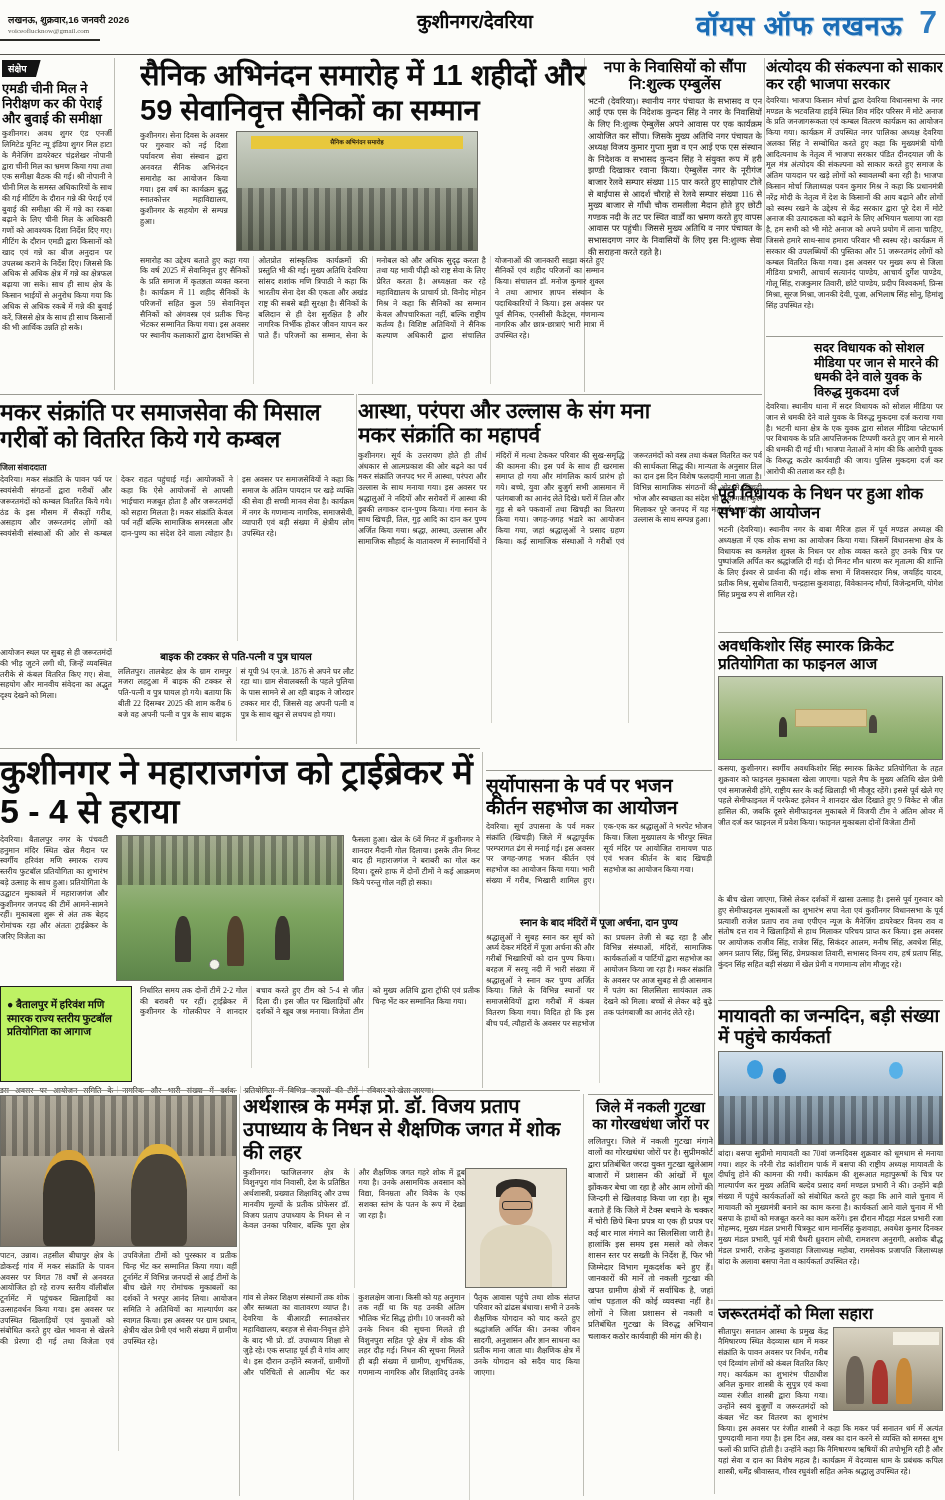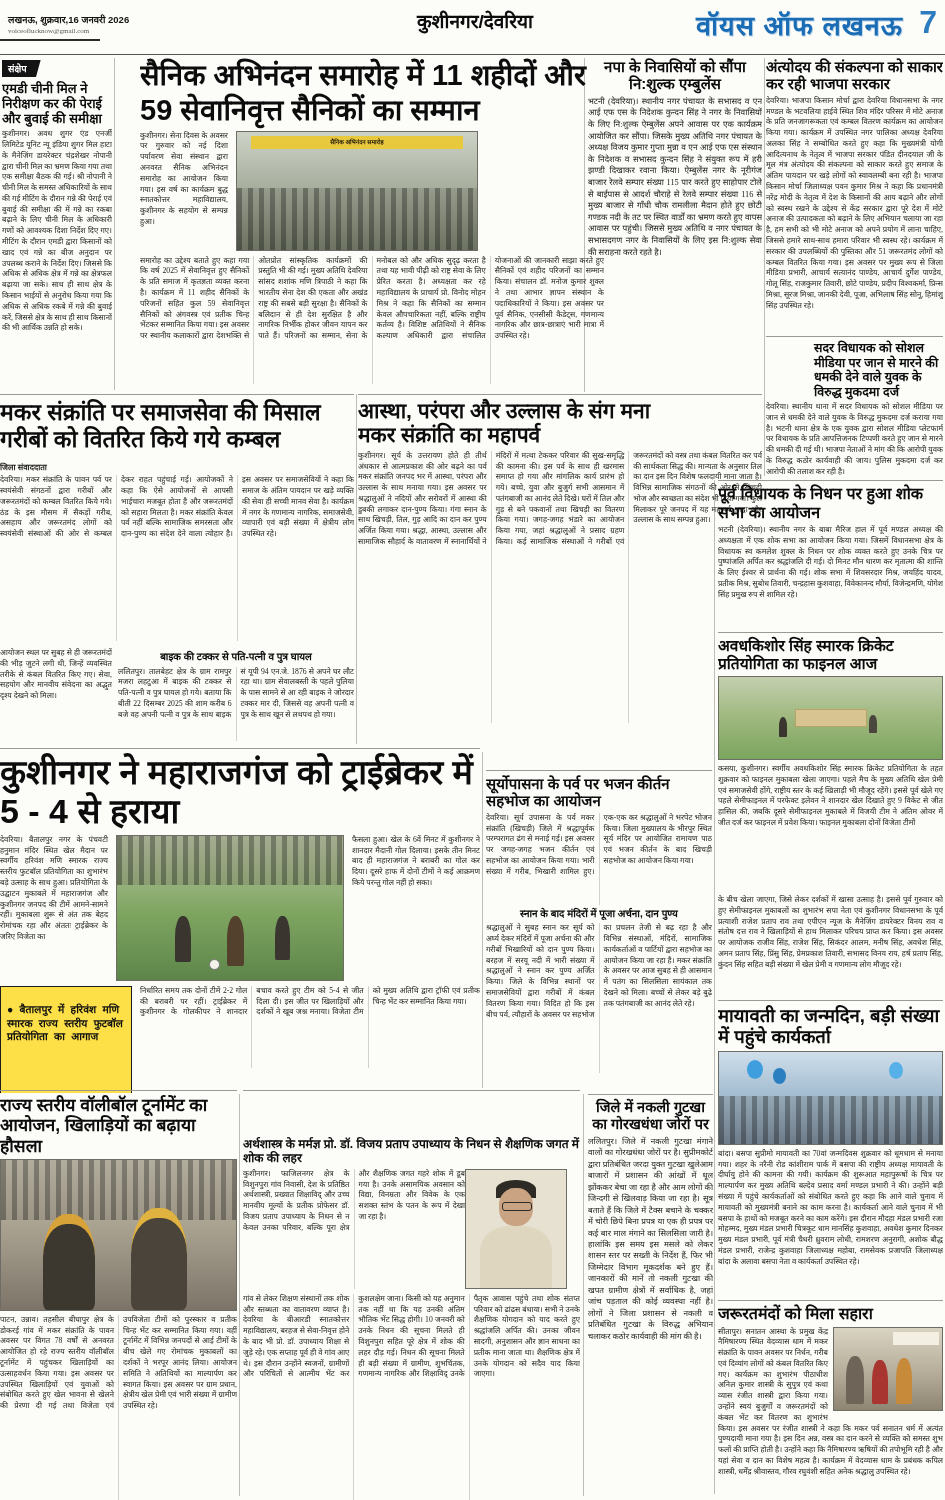--- a/index.html
+++ b/index.html
@@ -14,24 +14,24 @@
   .vr{position:absolute;width:1px;background:#bdbdb5;}
   .b-top{border-top:1px solid #9a9a92;padding-top:4px;}
   .ph{position:relative;background:#98a08c;border:1px solid #6d6d66;overflow:hidden;flex:none;}
   .crowd{position:absolute;left:0;right:0;bottom:0;height:52%;
          background:repeating-linear-gradient(90deg,rgba(35,34,30,.45) 0 5px,rgba(105,100,88,.25) 5px 11px);}
   .fig{position:absolute;background:#3a362f;border-radius:45% 45% 8% 8%;}
   .ballon{position:absolute;border-radius:50%;}
   .banner{position:absolute;left:6%;right:6%;top:4px;height:13px;background:#e8c83c;color:#20180a;
           font-family:"Liberation Sans",sans-serif;font-size:6px;font-weight:700;text-align:center;line-height:13px;overflow:hidden;}
   .pitch{position:absolute;left:50%;top:50%;transform:translate(-50%,-50%);background:#d8c490;border:1px solid #b7a268;}
-  .boxnote{border:1.5px solid #1d1d1d;background:#fde047;padding:17px 6px;font-family:Liberation Mono, monospace;
+  .boxnote{border:1.5px solid #1d1d1d;background:#bef264;padding:11px 6px;font-family:Liberation Serif, serif;
            font-weight:700;font-size:10.5px;line-height:1.3;color:#111;}
   .subhead{font-family:"Liberation Sans",sans-serif;font-weight:700;text-align:center;font-size:10px;line-height:1.25;margin:3px 0;color:#0c0c0c;}
-  .byline{font-family:Liberation Sans, sans-serif;font-weight:700;font-size:8px;margin:9px 0 3px 0;}
+  .byline{font-family:Liberation Serif, serif;font-weight:700;font-size:8px;margin:9px 0 3px 0;}
   .label{display:inline-block;background:#141414;color:#ffffff;font-family:"Liberation Sans",sans-serif;
          font-weight:700;font-size:9.5px;padding:2px 14px 2px 6px;clip-path:polygon(0 0,100% 0,88% 100%,0 100%);}
 </style>
 </head>
 <body>
 
 <div class="page">
 
   <div class="art" style="left:0;top:0;width:945px;height:54px;border-bottom:1px solid #55544e;">
     <div style="position:absolute;left:8px;top:13px;font-family:'Liberation Sans',sans-serif;font-weight:700;font-size:9.5px;color:#14130f;">लखनऊ, शुक्रवार,16 जनवरी 2026</div>
@@ -119,21 +119,21 @@
     <div style="display:flex;gap:8px;margin-top:5px;">
       <div class="boxnote" style="width:118px;height:72px;">
         <span style="color:#111;">● </span><span>बैतालपुर में हरिवंश मणि स्मारक राज्य स्तरीय फुटबॉल प्रतियोगिता का आगाज</span>
       </div>
       <div class="body c3" style="flex:1;height:82px;">निर्धारित समय तक दोनों टीमें 2-2 गोल की बराबरी पर रहीं। ट्राईब्रेकर में कुशीनगर के गोलकीपर ने शानदार बचाव करते हुए टीम को 5-4 से जीत दिला दी। इस जीत पर खिलाड़ियों और दर्शकों ने खूब जश्न मनाया। विजेता टीम को मुख्य अतिथि द्वारा ट्रॉफी एवं प्रतीक चिन्ह भेंट कर सम्मानित किया गया।</div>
     </div>
     <div class="body c4" style="margin-top:4px;height:46px;">इस अवसर पर आयोजन समिति के सदस्यों सहित क्षेत्र के खेल प्रेमी, गणमान्य नागरिक और भारी संख्या में दर्शक उपस्थित रहे। आयोजकों ने बताया कि प्रतियोगिता में विभिन्न जनपदों की टीमें प्रतिभाग कर रही हैं तथा फाइनल मुकाबला रविवार को खेला जाएगा।</div>
   </section>
 
   <section class="art b-top" style="left:486px;top:770px;width:226px;height:318px;">
-    <h2 class="hd" style="font-size:15px;">सूर्योपासना के पर्व पर भजन कीर्तन सहभोज का आयोजन</h2>
+    <h2 class="hd" style="font-size:19px;">सूर्योपासना के पर्व पर भजन कीर्तन सहभोज का आयोजन</h2>
     <div class="body c2" style="height:92px;">देवरिया। सूर्य उपासना के पर्व मकर संक्रांति (खिचड़ी) जिले में श्रद्धापूर्वक परम्परागत ढंग से मनाई गई। इस अवसर पर जगह-जगह भजन कीर्तन एवं सहभोज का आयोजन किया गया। भारी संख्या में गरीब, भिखारी शामिल हुए। एक-एक कर श्रद्धालुओं ने भरपेट भोजन किया। जिला मुख्यालय के भीरपुर स्थित सूर्य मंदिर पर आयोजित रामायण पाठ एवं भजन कीर्तन के बाद खिचड़ी सहभोज का आयोजन किया गया।</div>
     <div class="subhead">स्नान के बाद मंदिरों में पूजा अर्चना, दान पुण्य</div>
     <div class="body c2" style="height:150px;">श्रद्धालुओं ने सुबह स्नान कर सूर्य को अर्घ्य देकर मंदिरों में पूजा अर्चना की और गरीबों भिखारियों को दान पुण्य किया। बरहज में सरयू नदी में भारी संख्या में श्रद्धालुओं ने स्नान कर पुण्य अर्जित किया। जिले के विभिन्न स्थानों पर समाजसेवियों द्वारा गरीबों में कंबल वितरण किया गया। विदित हो कि इस बीच पर्व, त्यौहारों के अवसर पर सहभोज का प्रचलन तेजी से बढ़ रहा है और विभिन्न संस्थाओं, मंदिरों, सामाजिक कार्यकर्ताओं व पार्टियों द्वारा सहभोज का आयोजन किया जा रहा है। मकर संक्रांति के अवसर पर आज सुबह से ही आसमान में पतंग का सिलसिला सायंकाल तक देखने को मिला। बच्चों से लेकर बड़े बुढ़े तक पतंगबाजी का आनंद लेते रहे।</div>
   </section>
 
   <section class="art b-top" style="left:718px;top:480px;width:225px;height:150px;">
     <h2 class="hd" style="font-size:16px;">पूर्व विधायक के निधन पर हुआ शोक सभा का आयोजन</h2>
     <div class="body" style="height:100px;">भटनी (देवरिया)। स्थानीय नगर के बाबा मैरिज हाल में पूर्व मण्डल अध्यक्ष की अध्यक्षता में एक शोक सभा का आयोजन किया गया। जिसमें विधानसभा क्षेत्र के विधायक स्व कमलेश शुक्ल के निधन पर शोक व्यक्त करते हुए उनके चित्र पर पुष्पांजलि अर्पित कर श्रद्धांजलि दी गई। दो मिनट मौन धारण कर मृतात्मा की शान्ति के लिए ईश्वर से प्रार्थना की गई। शोक सभा में शिवसरदार मिश्र, जयहिंद यादव, प्रतीक मिश्र, सुबोध तिवारी, चन्द्रहास कुशवाहा, विवेकानन्द मौर्या, विजेन्द्रमणि, योगेश सिंह प्रमुख रुप से शामिल रहे।</div>
   </section>
 
@@ -169,31 +169,30 @@
     <div class="ph" style="float:right;margin:0 0 3px 5px;width:108px;height:82px;background:linear-gradient(180deg,#d9d3c2 0%,#b5ad99 55%,#8d8571 100%);">
       <div class="banner" style="left:55%;right:3%;background:#f3efe2;"></div>
       <div class="fig" style="left:12px;bottom:6px;width:18px;height:48px;background:#6e6458;"></div>
       <div class="fig" style="left:38px;bottom:6px;width:16px;height:44px;background:#a8352f;"></div>
       <div class="fig" style="left:62px;bottom:6px;width:16px;height:46px;background:#c7893a;"></div>
     </div>
     <div class="body" style="height:168px;">सीतापुर। सनातन आस्था के प्रमुख केंद्र नैमिषारण्य स्थित वेदव्यास धाम में मकर संक्रांति के पावन अवसर पर निर्धन, गरीब एवं दिव्यांग लोगों को कंबल वितरित किए गए। कार्यक्रम का शुभारंभ पीठाधीश अनिल कुमार शास्त्री के सुपुत्र एवं कथा व्यास रंजीत शास्त्री द्वारा किया गया। उन्होंने स्वयं बुजुर्गों व जरूरतमंदों को कंबल भेंट कर वितरण का शुभारंभ किया। इस अवसर पर रंजीत शास्त्री ने कहा कि मकर पर्व सनातन धर्म में अत्यंत पुण्यदायी माना गया है। इस दिन अन्न, वस्त्र का दान करने से व्यक्ति को समस्त शुभ फलों की प्राप्ति होती है। उन्होंने कहा कि नैमिषारण्य ऋषियों की तपोभूमि रही है और यहां सेवा व दान का विशेष महत्व है। कार्यक्रम में वेदव्यास धाम के प्रबंधक कपिल शास्त्री, धर्मेंद्र श्रीवास्तव, गौरव रघुवंशी सहित अनेक श्रद्धालु उपस्थित रहे।</div>
   </section>
 
   <section class="art b-top" style="left:0;top:1090px;width:237px;height:408px;">
-    <h2 class="hd" style="font-size:17.5px;">राज्य स्तरीय वॉलीबॉल टूर्नामेंट का आयोजन, खिलाड़ियों का बढ़ाया हौसला</h2>
     <div class="ph" style="width:235px;height:150px;background:linear-gradient(180deg,#cbc5b4 0%,#a59d8c 50%,#7c7468 100%);">
       <div class="crowd" style="height:40%;top:0;bottom:auto;"></div>
       <div class="fig" style="left:42px;bottom:0;width:52px;height:86px;background:#3c372f;border-top:10px solid #d8a43a;"></div>
       <div class="fig" style="left:130px;bottom:0;width:56px;height:92px;background:#4a443a;border-top:10px solid #e0b23f;"></div>
     </div>
     <div class="body c2" style="margin-top:4px;height:200px;">पाटन, उन्नाव। तहसील बीघापुर क्षेत्र के डोकरई गांव में मकर संक्रांति के पावन अवसर पर विगत 78 वर्षों से अनवरत आयोजित हो रहे राज्य स्तरीय वॉलीबॉल टूर्नामेंट में पहुंचकर खिलाड़ियों का उत्साहवर्धन किया गया। इस अवसर पर उपस्थित खिलाड़ियों एवं युवाओं को संबोधित करते हुए खेल भावना से खेलने की प्रेरणा दी गई तथा विजेता एवं उपविजेता टीमों को पुरस्कार व प्रतीक चिन्ह भेंट कर सम्मानित किया गया। वहीं टूर्नामेंट में विभिन्न जनपदों से आई टीमों के बीच खेले गए रोमांचक मुकाबलों का दर्शकों ने भरपूर आनंद लिया। आयोजन समिति ने अतिथियों का माल्यार्पण कर स्वागत किया। इस अवसर पर ग्राम प्रधान, क्षेत्रीय खेल प्रेमी एवं भारी संख्या में ग्रामीण उपस्थित रहे।</div>
   </section>
 
   <section class="art b-top" style="left:243px;top:1090px;width:337px;height:408px;">
-    <h2 class="hd" style="font-size:12px;margin-top:43px;">अर्थशास्त्र के मर्मज्ञ प्रो. डॉ. विजय प्रताप उपाध्याय के निधन से शैक्षणिक जगत में शोक की लहर</h2>
+    <h2 class="hd" style="font-size:20px;">अर्थशास्त्र के मर्मज्ञ प्रो. डॉ. विजय प्रताप उपाध्याय के निधन से शैक्षणिक जगत में शोक की लहर</h2>
     <div style="display:flex;gap:0;margin-top:3px;">
       <div class="body c2" style="width:222px;height:120px;">कुशीनगर। फाजिलनगर क्षेत्र के विशुनपुरा गांव निवासी, देश के प्रतिष्ठित अर्थशास्त्री, प्रख्यात शिक्षाविद् और उच्च मानवीय मूल्यों के प्रतीक प्रोफेसर डॉ. विजय प्रताप उपाध्याय के निधन से न केवल उनका परिवार, बल्कि पूरा क्षेत्र और शैक्षणिक जगत गहरे शोक में डूब गया है। उनके असामयिक अवसान को विद्या, विनम्रता और विवेक के एक सशक्त स्तंभ के पतन के रूप में देखा जा रहा है।</div>
       <div class="ph" style="width:100px;height:118px;background:#e7e1d2;">
         <div style="position:absolute;left:30px;top:10px;width:40px;height:18px;background:#2e2a26;border-radius:50% 50% 0 0;"></div>
         <div style="position:absolute;left:33px;top:18px;width:34px;height:38px;background:#c9a382;border-radius:45%;"></div>
         <div style="position:absolute;left:36px;top:32px;width:28px;height:7px;border:1px solid #2b2b2b;border-radius:3px;"></div>
         <div style="position:absolute;left:14px;top:56px;width:72px;height:62px;background:#ded6be;border-radius:40% 40% 0 0;"></div>
       </div>
     </div>
     <div class="body c3" style="margin-top:5px;height:214px;">गांव से लेकर शिक्षण संस्थानों तक शोक और स्तब्धता का वातावरण व्याप्त है। देवरिया के बीआरडी स्नातकोत्तर महाविद्यालय, बरहज से सेवा-निवृत्त होने के बाद भी प्रो. डॉ. उपाध्याय शिक्षा से जुड़े रहे। एक सप्ताह पूर्व ही वे गांव आए थे। इस दौरान उन्होंने स्वजनों, ग्रामीणों और परिचितों से आत्मीय भेंट कर कुशलक्षेम जाना। किसी को यह अनुमान तक नहीं था कि यह उनकी अंतिम भौतिक भेंट सिद्ध होगी। 10 जनवरी को उनके निधन की सूचना मिलते ही विशुनपुरा सहित पूरे क्षेत्र में शोक की लहर दौड़ गई। निधन की सूचना मिलते ही बड़ी संख्या में ग्रामीण, शुभचिंतक, गणमान्य नागरिक और शिक्षाविद् उनके पैतृक आवास पहुंचे तथा शोक संतप्त परिवार को ढांढस बंधाया। सभी ने उनके शैक्षणिक योगदान को याद करते हुए श्रद्धांजलि अर्पित की। उनका जीवन सादगी, अनुशासन और ज्ञान साधना का प्रतीक माना जाता था। शैक्षणिक क्षेत्र में उनके योगदान को सदैव याद किया जाएगा।</div>

